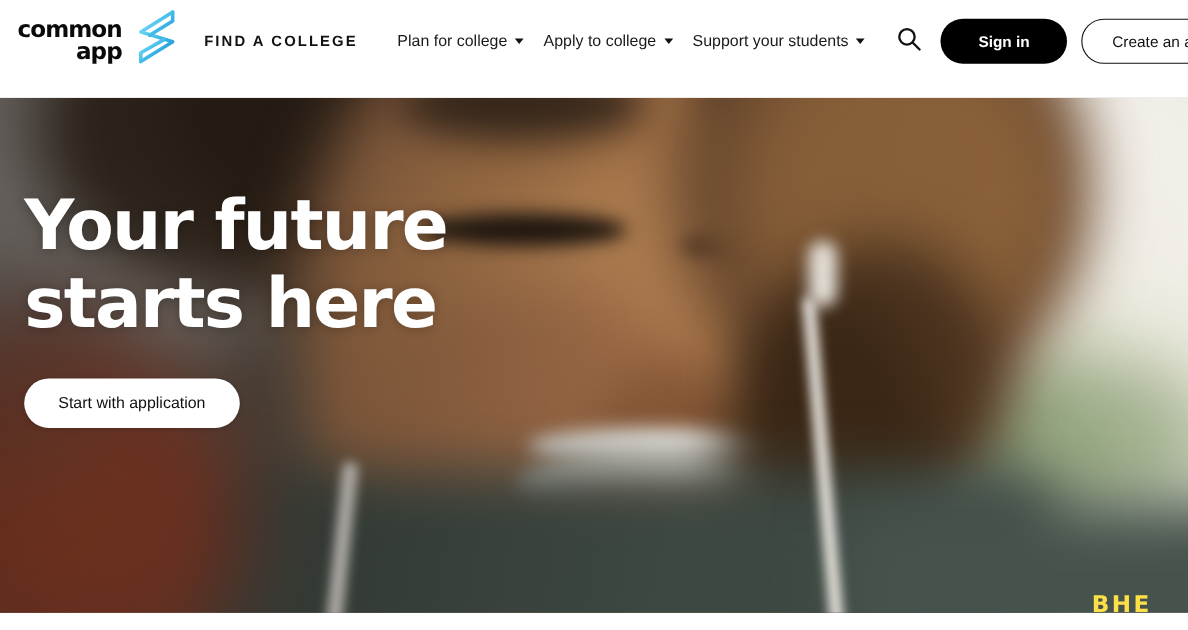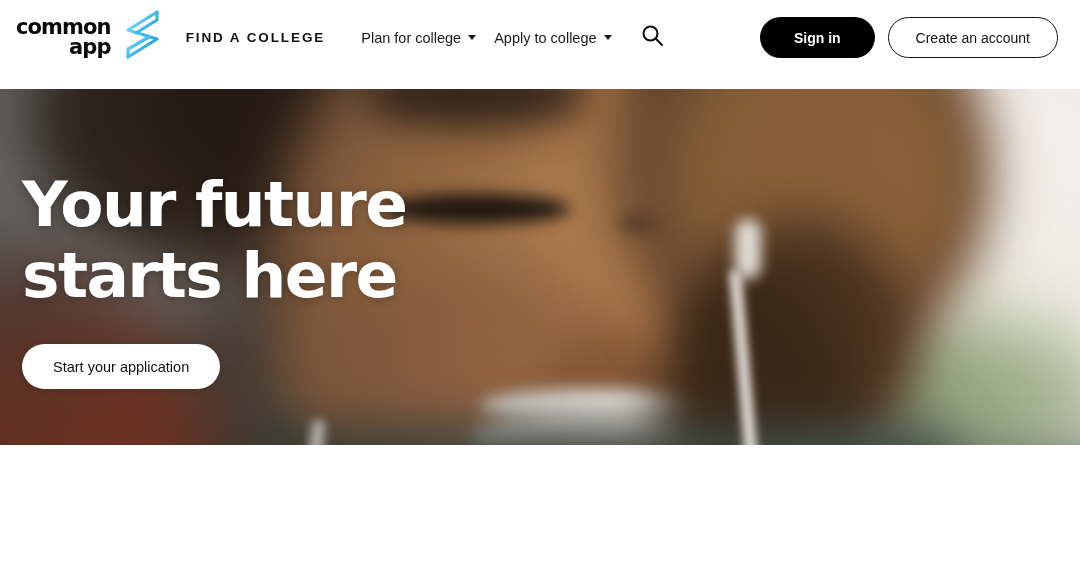--- a/index.html
+++ b/index.html
@@ -3,21 +3,21 @@
 <meta charset="utf-8">
 <style>
   * { margin:0; padding:0; box-sizing:border-box; }
   html, body { width:1080px; height:573px; }
   body {
     font-family: "Liberation Sans", sans-serif;
     background:#ffffff;
     overflow:hidden;
     -webkit-font-smoothing:antialiased;
   }
-  .page { position:relative; width:1080px; height:445px; overflow:hidden; }
+  .page { position:relative; width:1080px; height:557px; overflow:hidden; }
 
   
   .header {
     position:absolute; top:0; left:0;
     width:1080px; height:75px;
     background:#ffffff;
     display:flex; align-items:center;
     z-index:20;
   }
   .logo-wrap {
@@ -185,20 +185,24 @@
 
     <div class="nav-items">
       <div class="nav-item">
         <span>Plan for college</span>
         <span class="caret"></span>
       </div>
       <div class="nav-item">
         <span>Apply to college</span>
         <span class="caret"></span>
       </div>
+      <div class="nav-item">
+        <span>Support your students</span>
+        <span class="caret"></span>
+      </div>
     </div>
 
     <div class="search-btn">
       <span>
         <svg width="25" height="25" viewBox="0 0 25 25">
           <circle cx="10.5" cy="10.5" r="7" fill="none" stroke="#111" stroke-width="2.1"></circle>
           <line x1="15.6" y1="15.6" x2="22" y2="22" stroke="#111" stroke-width="2.1" stroke-linecap="round"></line>
         </svg>
       </span>
     </div>
@@ -263,19 +267,19 @@
       <i style="left:-40px; top:170px; width:150px; height:170px; background:#8a5340; filter:blur(38px); opacity:.6;"></i>
     </div>
 
     <div class="hero-overlay"></div>
 
     <div class="hero-content">
       <div class="hero-title">
         <div>Your future</div>
         <div>starts here</div>
       </div>
-      <button class="btn-start">Start your application</button>
+      <button class="btn-start">Start with application</button>
     </div>
 
     <div class="watermark">BHE</div>
   </div>
 
 </div>
 
 </body></html>

